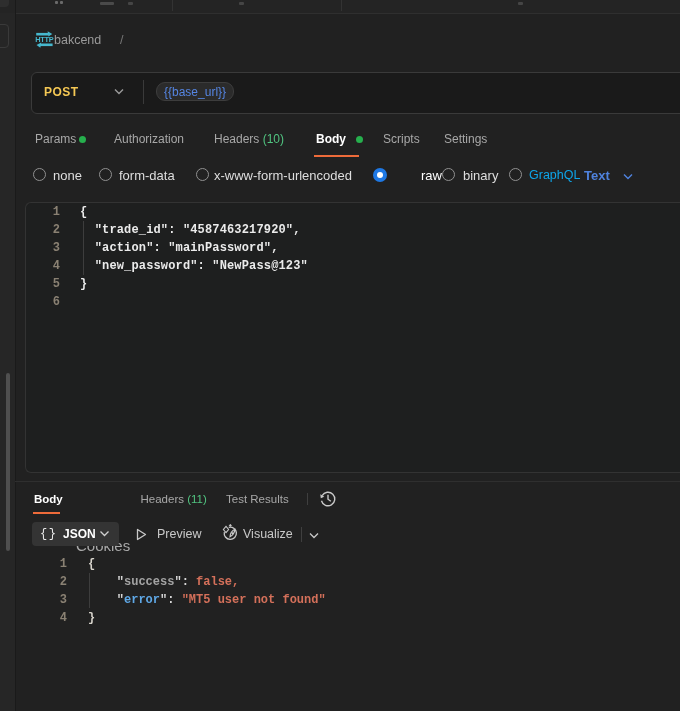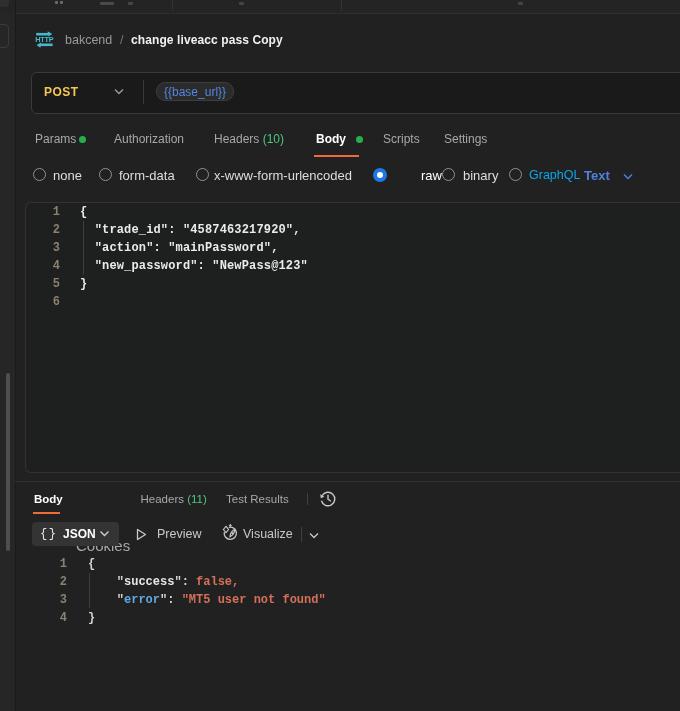--- a/index.html
+++ b/index.html
@@ -34,23 +34,22 @@
     <svg width="19" height="19" viewBox="0 0 19 19">
       <g stroke="#46b8ce" fill="none">
         <path d="M1.2 4.2 H13.5" stroke-width="2.6"></path>
         <path d="M5 14.8 H17.6" stroke-width="2.6"></path>
       </g>
       <path d="M12.6 1.2 L17.3 4.0 L13.4 6.6 Z" fill="#46b8ce"></path>
       <path d="M6.2 12.4 L1.5 15.1 L5.4 17.8 Z" fill="#46b8ce"></path>
       <text x="0.2" y="11.6" font-family="Liberation Sans,sans-serif" font-size="7.4" font-weight="bold" fill="#46b8ce" textLength="18.5">HTTP</text>
     </svg>
   </div>
-  <div class="abs" style="left:65px;top:33px;font-size:12.5px;color:#9a9a9a;">bakcend</div>
+  <div class="abs" style="left:54px;top:33px;font-size:12.5px;color:#9a9a9a;">bakcend</div>
   <div class="abs" style="left:120px;top:33px;font-size:12.5px;color:#777;">/</div>
-  <div class="abs" style="left:131px;top:33px;font-size:12px;letter-spacing:0.1px;font-weight:bold;color:#f1f1f1;">change liveacc pass Copy</div>
 
   <div class="abs" style="left:31px;top:72px;width:660px;height:40px;background:#1a1a1a;border:1px solid #3a3a3a;border-radius:6px;"></div>
   <div class="abs" style="left:44px;top:72px;height:41px;line-height:41px;font-size:12px;font-weight:bold;letter-spacing:0.5px;color:#f5c854;">POST</div>
   <div class="abs" style="left:113px;top:88px;">
     <svg width="12" height="8" viewBox="0 0 12 8">
         <path d="M2 1.5 L6 5.5 L10 1.5" stroke="#9a9a9a" stroke-width="1.4" fill="none"></path>
       </svg>
   </div>
   <div class="abs" style="left:143px;top:80px;width:1px;height:24px;background:#3a3a3a;"></div>
   <div class="abs" style="left:156px;top:82px;height:19px;line-height:19px;background:#2b2b2b;border:1px solid #3d3d3d;border-radius:9px;padding:0 7px;font-size:12px;color:#5585e2;box-sizing:border-box;">{{base_url}}</div>
@@ -145,17 +144,17 @@
         <path d="M2 1.5 L6 5.5 L10 1.5" stroke="#c9c9c9" stroke-width="1.3" fill="none"></path>
       </svg>
   </div>
 
   <div class="abs mono" style="left:0;top:555px;width:67px;text-align:right;color:#8a8173;font-weight:bold;">1
 2
 3
 4</div>
   <div class="abs" style="left:89px;top:573px;width:1px;height:35px;background:#3d3d3d;"></div>
   <div class="abs mono" style="left:88px;top:555px;font-weight:bold;color:#d8d4cc;"><span>{</span>
-<span style="color:#d8d8d8;">    "</span><span style="color:#e5e5e5;text-align:center;">success</span><span style="color:#d8d8d8;">": </span><span style="color:#d4705a;">false,</span>
+<span style="color:#d8d8d8;">    "</span><span style="color:#a3a3a3;text-align:center;">success</span><span style="color:#d8d8d8;">": </span><span style="color:#d4705a;">false,</span>
 <span style="color:#d8d8d8;">    "</span><span style="color:#5fa8e6;">error</span><span style="color:#d8d8d8;">": </span><span style="color:#d4705a;">"MT5 user not found"</span>
 <span>}</span></div>
 
 </div>
 
 </body></html>

